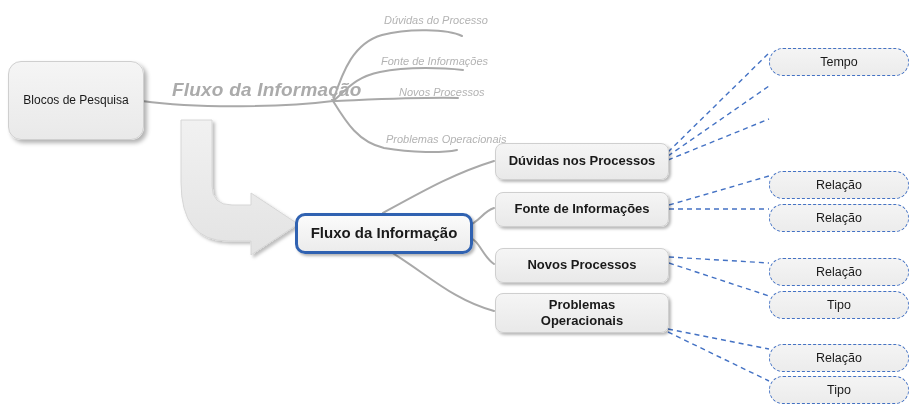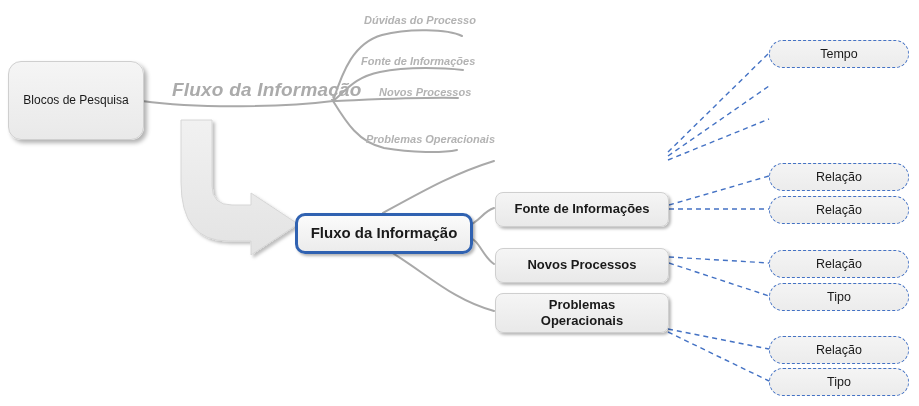--- a/index.html
+++ b/index.html
@@ -31,30 +31,30 @@
   .topic-1{left:495px;top:143px;width:172px;height:35px;}
   .topic-2{left:495px;top:192px;width:172px;height:33px;}
   .topic-3{left:495px;top:248px;width:172px;height:33px;}
   .topic-4{left:495px;top:293px;width:172px;height:38px;}
   .topic-4 span{display:block;width:110px;}
   .pill{
     position:absolute;left:769px;width:138px;height:26px;
     display:flex;align-items:center;justify-content:center;
     background:linear-gradient(180deg,#f4f4f4,#ececec);
     border:1.4px dashed #4472c4;border-radius:14px;
-    font-size:12.5px;font-weight:normal;
+    font-size:12.5px;font-weight:normal;margin-top:8px;
   }
   .ghost-root{
     position:absolute;left:172px;top:79px;
     font-size:19px;font-weight:bold;font-style:italic;color:#ababab;
     white-space:nowrap;letter-spacing:0.2px;
   }
   .ghost-label{
-    position:absolute;font-size:11px;font-weight:bold;font-style:italic;
-    color:#b3b3b3;white-space:nowrap;
+    position:absolute;font-size:11px;font-weight:normal;font-style:italic;
+    color:#b3b3b3;white-space:nowrap;margin-left:20px;
   }
   .gl-1{left:364px;top:14px;}
   .gl-2{left:361px;top:55px;}
   .gl-3{left:379px;top:86px;}
   .gl-4{left:366px;top:133px;}
 </style>
 </head>
 <body>
 
 <div id="canvas">
@@ -97,20 +97,21 @@
   <div class="ghost-root">Fluxo da Informação</div>
   <div class="ghost-label gl-1">Dúvidas do Processo</div>
   <div class="ghost-label gl-2">Fonte de Informações</div>
   <div class="ghost-label gl-3">Novos Processos</div>
   <div class="ghost-label gl-4">Problemas Operacionais</div>
 
   <div class="node source-box">Blocos de Pesquisa</div>
 
   <div class="node central-box">Fluxo da Informação</div>
 
+  <div class="node topic-1">Dúvidas nos Processos</div>
   <div class="node topic-2">Fonte de Informações</div>
   <div class="node topic-3">Novos Processos</div>
   <div class="node topic-4">
     <span>Problemas Operacionais</span>
   </div>
 
   <div class="pill" style="top:40px">Tempo</div>
   <div class="pill" style="top:163px">Relação</div>
   <div class="pill" style="top:196px">Relação</div>
   <div class="pill" style="top:250px">Relação</div>

